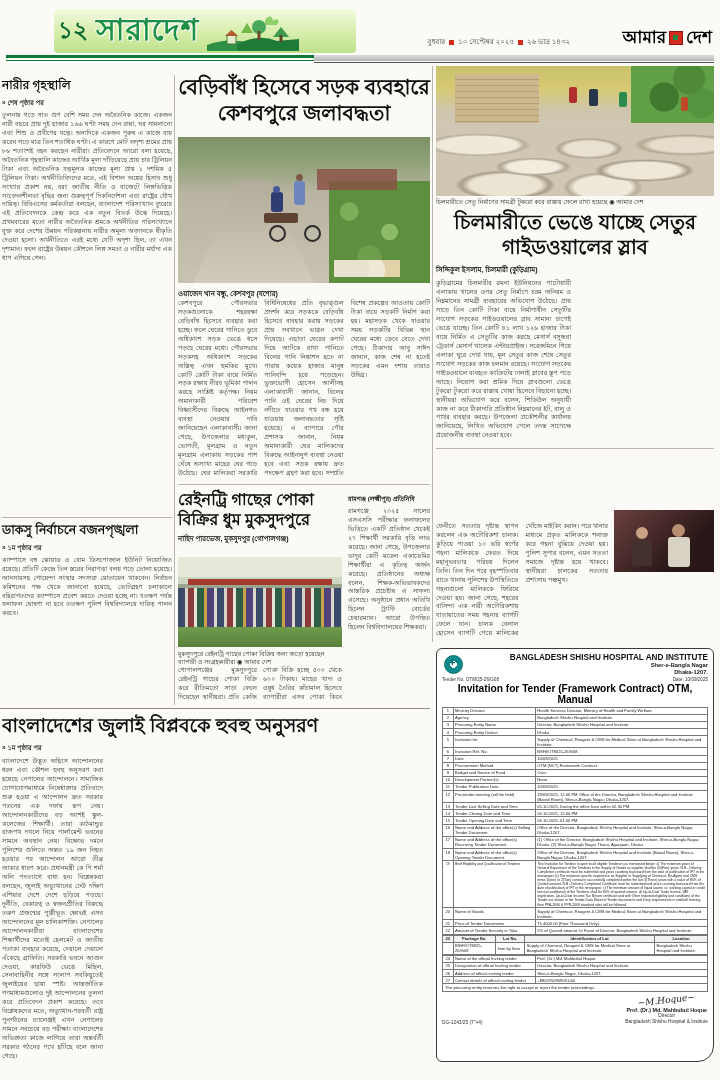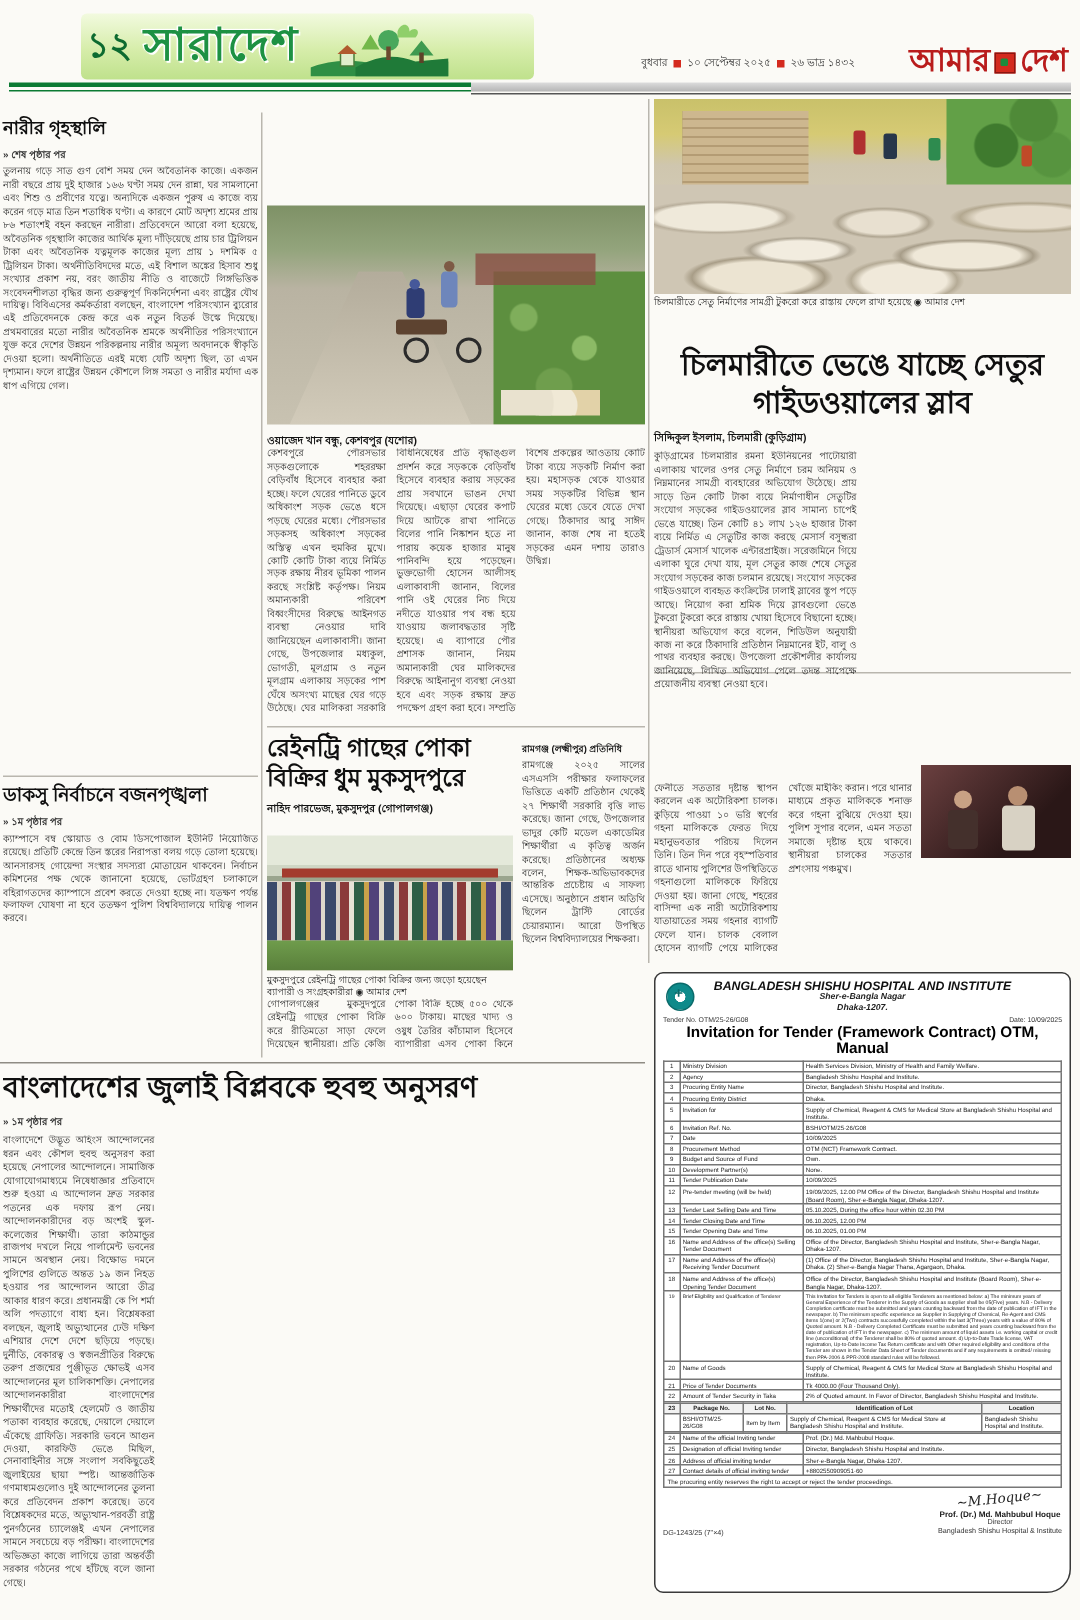--- a/index.html
+++ b/index.html
@@ -14,21 +14,21 @@
   .mast-section{font-size:30px;font-weight:bold;color:#1d9143;
     text-shadow:1px 1px 0 #fff,-1px -1px 0 #fff,0 0 2px #fff;letter-spacing:1px;}
   .mast-rule-green{left:6px;top:55px;width:308px;height:3px;background:#0b7a33;}
   .mast-rule-green2{left:6px;top:60px;width:308px;height:1px;background:#0b7a33;}
   .mast-rule-gray{left:314px;top:55px;width:400px;height:6px;
     background:linear-gradient(180deg,#dcdcdc,#b5b5b5);}
   .rule-dark{left:314px;top:62px;width:400px;height:1px;background:#555;}
   .dateline{top:36px;right:150px;font-size:7px;color:#333;display:flex;align-items:center;gap:4px;}
   .redsq{width:5px;height:5px;background:#d42a1e;display:inline-block;}
   .logo{top:24px;right:8px;display:flex;align-items:center;gap:3px;}
-  .logo-txt{font-size:21px;font-weight:800;color:#b91c1c;}
+  .logo-txt{font-size:17px;font-weight:800;color:#000000;}
   .logo-sq{width:12px;height:12px;background:#d42a1e;border:1px solid #8e1510;position:relative;}
   .logo-sq:after{content:"";position:absolute;left:3px;top:3px;width:5px;height:5px;background:#1d8a3c;border-radius:1px;}
   
   .vline{width:1px;background:#b9b6ae;}
   .hline{height:1px;background:#b9b6ae;}
   
   .headline{font-weight:bold;color:#0f0f0f;line-height:1.26;}
   .kicker{font-weight:bold;color:#222;text-align:center;}
   .byline{font-size:7px;font-weight:bold;color:#111;}
   .cont{font-size:6.6px;font-weight:bold;color:#333;}
@@ -88,21 +88,21 @@
   .ph-rain .grass{position:absolute;left:0;bottom:0;width:100%;height:22%;background:linear-gradient(180deg,#6f9c4c,#597f3b);}
   
   .ph-gold{background:linear-gradient(135deg,#6b4040,#2a1717 70%);}
   .ph-gold .f1{position:absolute;left:22%;top:28%;width:12px;height:12px;border-radius:50%;background:#c9a184;}
   .ph-gold .f2{position:absolute;left:58%;top:22%;width:13px;height:13px;border-radius:50%;background:#b88f72;}
   .ph-gold .b1{position:absolute;left:18%;top:48%;width:20px;height:26px;background:#44302c;border-radius:3px;}
   .ph-gold .b2{position:absolute;left:54%;top:44%;width:22px;height:30px;background:#d8d2c4;border-radius:3px;}
   
   .tender{left:436px;top:648px;width:278px;height:414px;background:#fff;border:1.6px solid #3a3a3a;
     border-radius:6px 6px 16px 6px;box-sizing:border-box;padding:4px 5px 2px 5px;}
-  .tender .hosp{ text-align:center;line-height:1.15;font-style:italic;}
+  .tender .hosp{ text-align:right;line-height:1.15;}
   .hosp-name{font-size:8.2px;font-weight:bold;color:#111;}
   .hosp-addr1,.hosp-addr2{font-size:5.8px;font-weight:bold;color:#222;}
   .t-logo{position:absolute;left:7px;top:6px;width:17px;height:17px;border-radius:50%;
     background:radial-gradient(circle at 50% 50%,#fff 28%,#0e8a8a 30% 100%);border:1px solid #0a6a6a;}
   .t-logo:after{content:"+";position:absolute;left:4.5px;top:0.5px;font-size:10px;color:#0a6a6a;font-weight:bold;}
   .t-meta{display:flex;justify-content:space-between;font-size:4.6px;color:#333;margin-top:1px;}
   .t-title{font-size:10.2px;font-weight:bold;text-align:center;color:#000;margin:1px 0 2px 0;}
   table.t-tab{width:100%;border-collapse:collapse;}
   table.t-tab td{border:0.5px solid #777;font-size:4.1px;line-height:1.25;padding:0.5px 1.5px;vertical-align:top;color:#222;}
   table.t-tab td.sl{width:4%;text-align:center;}
@@ -170,20 +170,23 @@
     <div class="cont" style="margin:4px 0 2px 0;">» শেষ পৃষ্ঠার পর</div>
     <div class="body-txt" style="height:395px;">তুলনায় গড়ে সাত গুণ বেশি সময় দেন অবৈতনিক কাজে। একজন নারী বছরে প্রায় দুই হাজার ১৬৬ ঘণ্টা সময় দেন রান্না, ঘর সামলানো এবং শিশু ও প্রবীণের যত্নে। অন্যদিকে একজন পুরুষ এ কাজে ব্যয় করেন গড়ে মাত্র তিন শতাধিক ঘণ্টা। এ কারণে মোট অদৃশ্য শ্রমের প্রায় ৮৬ শতাংশই বহন করছেন নারীরা। প্রতিবেদনে আরো বলা হয়েছে, অবৈতনিক গৃহস্থালি কাজের আর্থিক মূল্য দাঁড়িয়েছে প্রায় চার ট্রিলিয়ন টাকা এবং অবৈতনিক যত্নমূলক কাজের মূল্য প্রায় ১ দশমিক ৫ ট্রিলিয়ন টাকা। অর্থনীতিবিদদের মতে, এই বিশাল অঙ্কের হিসাব শুধু সংখ্যার প্রকাশ নয়, বরং জাতীয় নীতি ও বাজেটে লিঙ্গভিত্তিক সংবেদনশীলতা বৃদ্ধির জন্য গুরুত্বপূর্ণ দিকনির্দেশনা এবং রাষ্ট্রের যৌথ দায়িত্ব। বিবিএসের কর্মকর্তারা বলছেন, বাংলাদেশ পরিসংখ্যান ব্যুরোর এই প্রতিবেদনকে কেন্দ্র করে এক নতুন বিতর্ক উস্কে দিয়েছে। প্রথমবারের মতো নারীর অবৈতনিক শ্রমকে অর্থনীতির পরিসংখ্যানে যুক্ত করে দেশের উন্নয়ন পরিকল্পনায় নারীর অমূল্য অবদানকে স্বীকৃতি দেওয়া হলো। অর্থনীতিতে এরই মধ্যে যেটি অদৃশ্য ছিল, তা এখন দৃশ্যমান। ফলে রাষ্ট্রের উন্নয়ন কৌশলে লিঙ্গ সমতা ও নারীর মর্যাদা এক ধাপ এগিয়ে গেল।</div>
   </div>
 
   <div class="abs" style="left:2px;top:523px;width:170px;">
     <div class="headline" style="font-size:12.5px;">ডাকসু নির্বাচনে বজনপৃঙ্খলা</div>
     <div class="cont" style="margin:3px 0 2px 0;">» ১ম পৃষ্ঠার পর</div>
     <div class="body-txt" style="height:140px;">ক্যাম্পাসে বম্ব স্কোয়াড ও বোম ডিসপোজাল ইউনিট নিয়োজিত রয়েছে। প্রতিটি কেন্দ্রে তিন স্তরের নিরাপত্তা বলয় গড়ে তোলা হয়েছে। আনসারসহ গোয়েন্দা সংস্থার সদস্যরা মোতায়েন থাকবেন। নির্বাচন কমিশনের পক্ষ থেকে জানানো হয়েছে, ভোটগ্রহণ চলাকালে বহিরাগতদের ক্যাম্পাসে প্রবেশ করতে দেওয়া হচ্ছে না। যতক্ষণ পর্যন্ত ফলাফল ঘোষণা না হবে ততক্ষণ পুলিশ বিশ্ববিদ্যালয়ে দায়িত্ব পালন করবে।</div>
   </div>
 
+  <div class="abs" style="left:178px;top:74px;width:252px;">
+    <div class="headline" style="font-size:20.5px;text-align:center;">বেড়িবাঁধ হিসেবে সড়ক ব্যবহারে কেশবপুরে জলাবদ্ধতা</div>
+  </div>
   <div class="photo ph-kesob" style="left:178px;top:137px;width:252px;height:146px;">
     <div class="veg"></div>
     <div class="path"></div>
     <div class="wall"></div>
     <div class="woman"></div>
     <div class="man"></div>
     <div class="cart"></div>
     <div class="wheel" style="left:36%;top:60%;"></div>
     <div class="wheel" style="left:50%;top:60%;"></div>
     <div class="sacks"></div>
@@ -211,21 +214,21 @@
   <div class="photo ph-chil" style="left:436px;top:66px;width:278px;height:130px;">
     <div class="leaves"></div>
     <div class="bricks"></div>
     <div class="p1"></div>
     <div class="p2"></div>
     <div class="p3"></div>
     <div class="p4"></div>
     <div class="rubble"></div>
   </div>
   <div class="abs caption" style="left:436px;top:198px;width:278px;">চিলমারীতে সেতু নির্মাণের সামগ্রী টুকরো করে রাস্তায় ফেলে রাখা হয়েছে ◉ আমার দেশ</div>
-  <div class="abs" style="left:436px;top:210px;width:278px;margin-top:22px;">
+  <div class="abs" style="left:436px;top:210px;width:278px;">
     <div class="headline" style="font-size:20px;text-align:center;">চিলমারীতে ভেঙে যাচ্ছে সেতুর গাইডওয়ালের স্লাব</div>
     <div class="byline" style="margin-top:4px;">সিদ্দিকুল ইসলাম, চিলমারী (কুড়িগ্রাম)</div>
     <div class="body-txt" style="height:162px;margin-top:3px;column-count:2;column-gap:8px;">কুড়িগ্রামের চিলমারীর রমনা ইউনিয়নের পাটোয়ারী এলাকায় খালের ওপর সেতু নির্মাণে চরম অনিয়ম ও নিম্নমানের সামগ্রী ব্যবহারের অভিযোগ উঠেছে। প্রায় সাড়ে তিন কোটি টাকা ব্যয়ে নির্মাণাধীন সেতুটির সংযোগ সড়কের গাইডওয়ালের স্লাব সামান্য চাপেই ভেঙে যাচ্ছে। তিন কোটি ৪১ লাখ ১২৬ হাজার টাকা ব্যয়ে নির্মিত এ সেতুটির কাজ করছে মেসার্স বসুন্ধরা ট্রেডার্স মেসার্স খালেক এন্টারপ্রাইজ। সরেজমিনে গিয়ে এলাকা ঘুরে দেখা যায়, মূল সেতুর কাজ শেষে সেতুর সংযোগ সড়কের কাজ চলমান রয়েছে। সংযোগ সড়কের গাইডওয়ালে ব্যবহৃত কংক্রিটের ঢালাই স্লাবের স্তূপ পড়ে আছে। নিয়োগ করা শ্রমিক দিয়ে স্লাবগুলো ভেঙে টুকরো টুকরো করে রাস্তায় খোয়া হিসেবে বিছানো হচ্ছে। স্থানীয়রা অভিযোগ করে বলেন, শিডিউল অনুযায়ী কাজ না করে ঠিকাদারি প্রতিষ্ঠান নিম্নমানের ইট, বালু ও পাথর ব্যবহার করছে। উপজেলা প্রকৌশলীর কার্যালয় জানিয়েছে, লিখিত অভিযোগ পেলে তদন্ত সাপেক্ষে প্রয়োজনীয় ব্যবস্থা নেওয়া হবে।</div>
   </div>
 
   <div class="photo ph-gold" style="left:614px;top:510px;width:100px;height:62px;">
     <div class="b1"></div>
     <div class="b2"></div>
     <div class="f1"></div>
     <div class="f2"></div>

